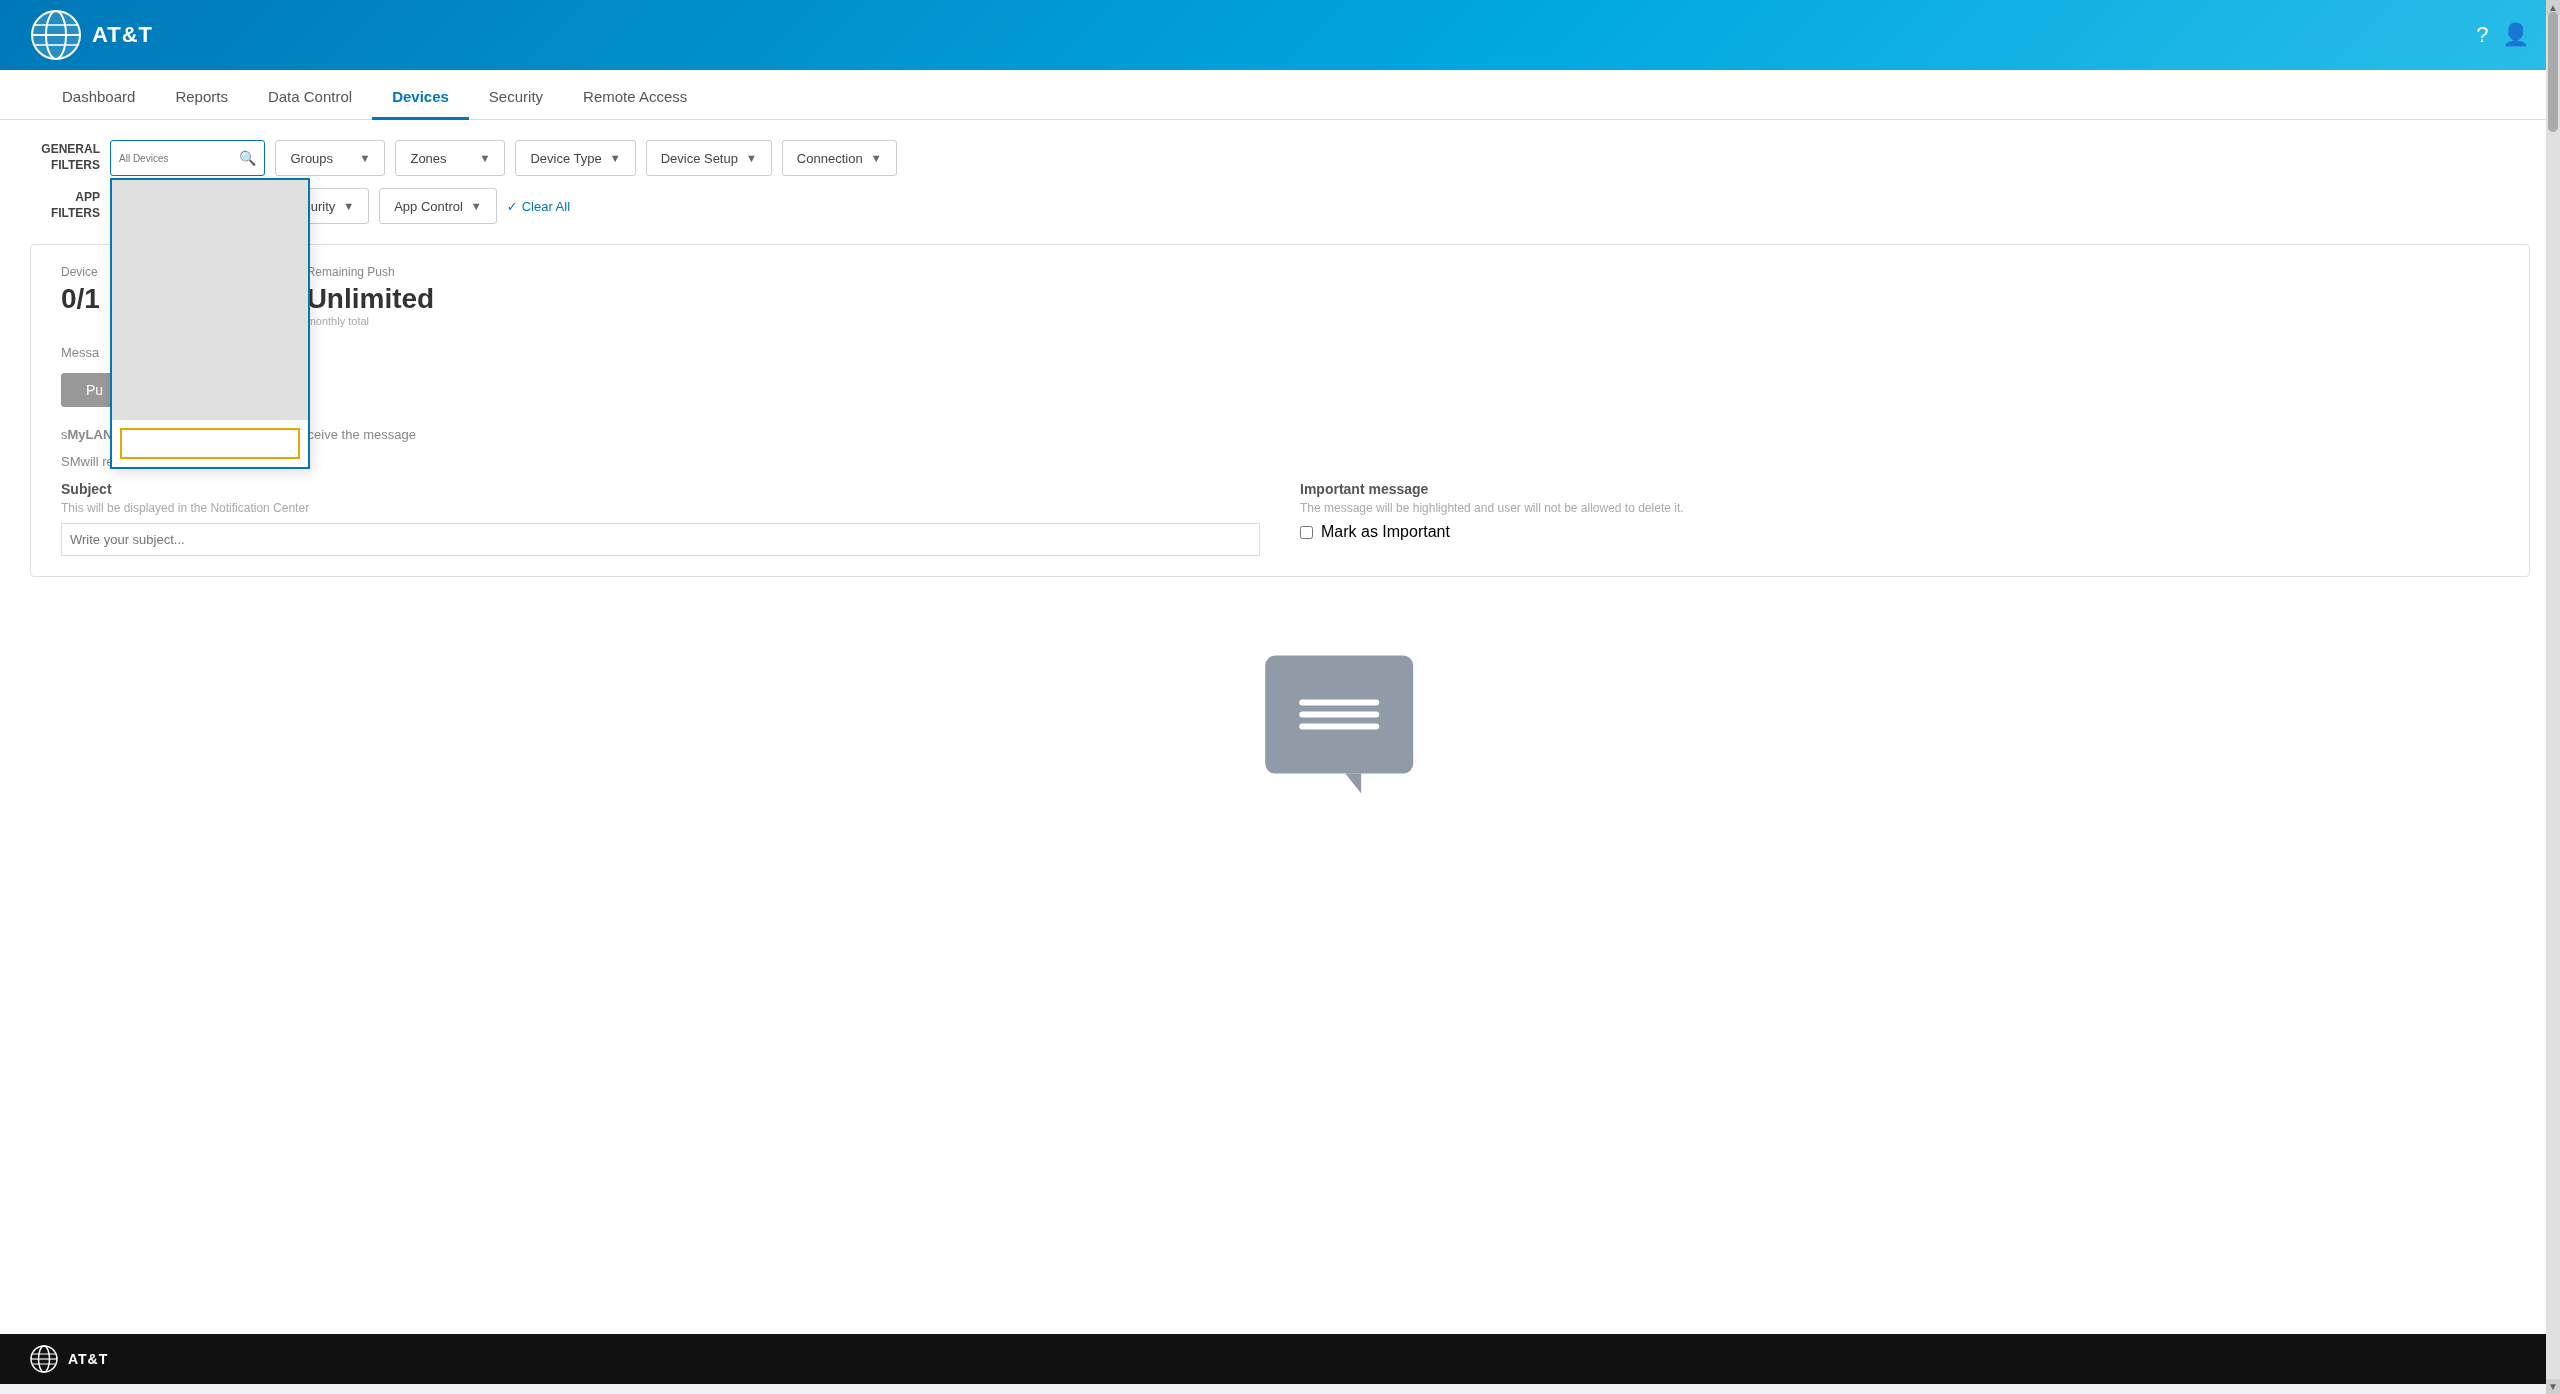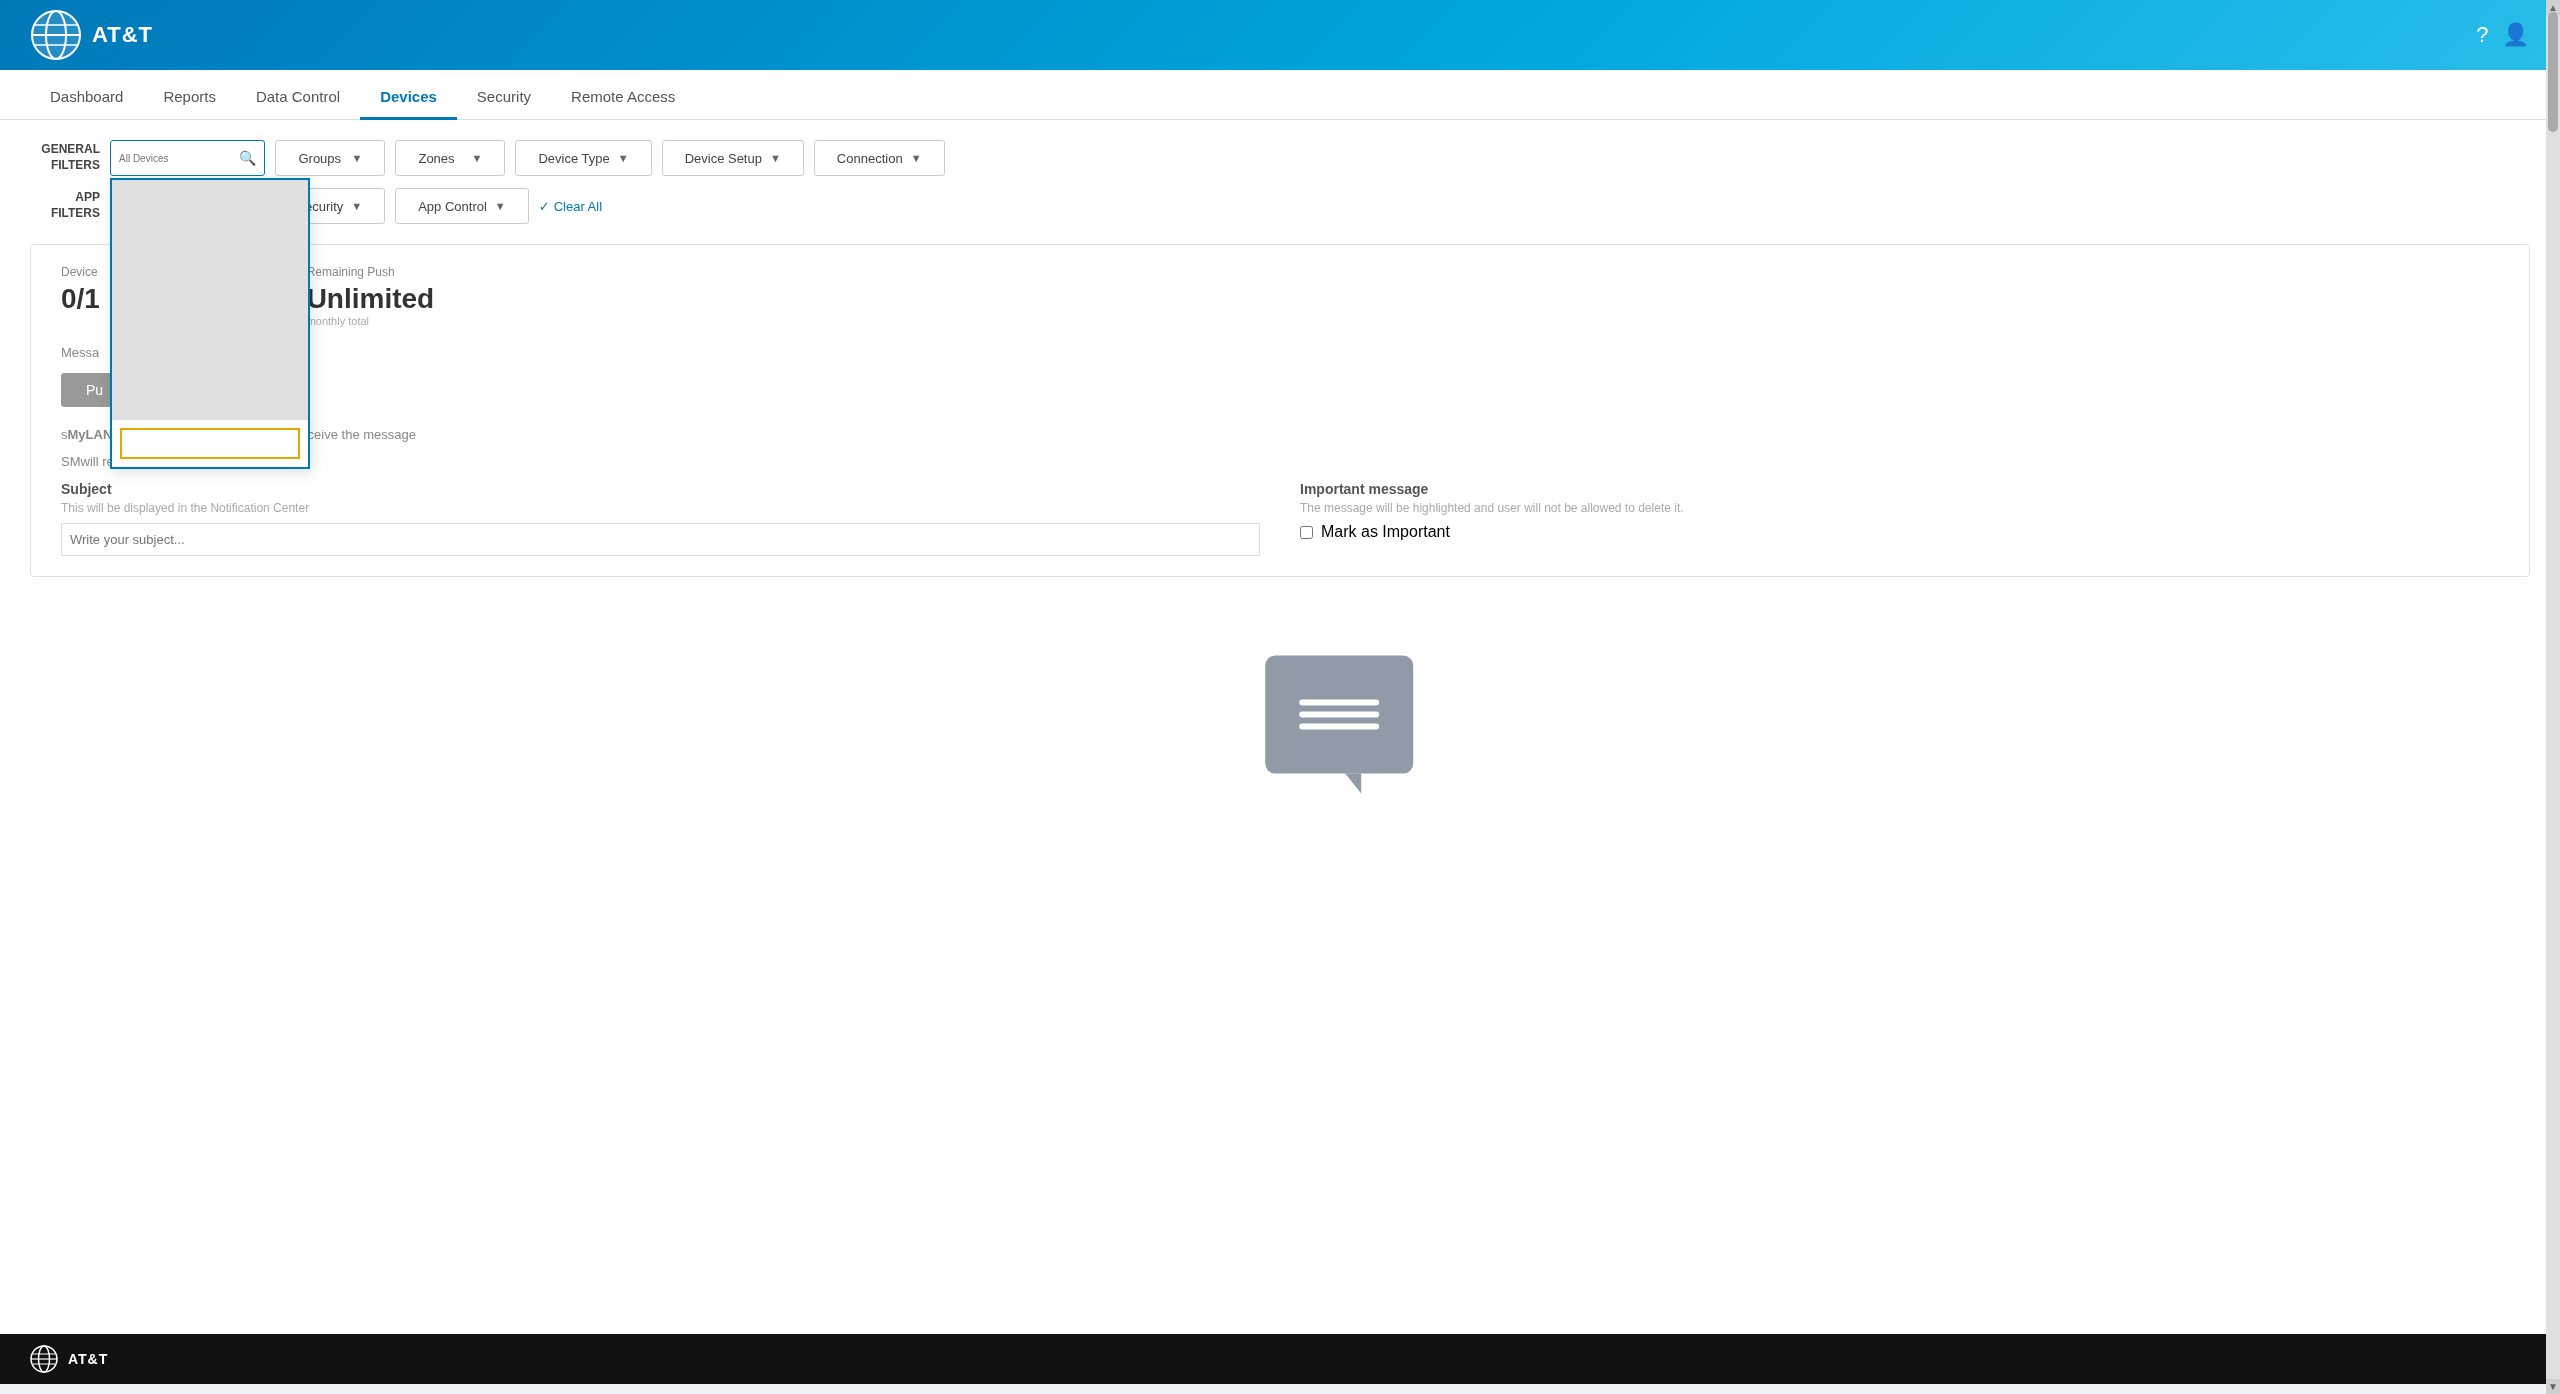--- a/index.html
+++ b/index.html
@@ -44,21 +44,21 @@
       border: none;
       line-height: 1;
     }
 
     
     .nav-bar {
       background: white;
       border-bottom: 1px solid #ddd;
       display: flex;
       align-items: flex-end;
-      padding: 0 30px;
+      padding: 0 42px;
       height: 50px;
     }
     .nav-item {
       padding: 12px 20px;
       font-size: 15px;
       color: #555;
       cursor: pointer;
       text-decoration: none;
       display: inline-block;
       border-bottom: 3px solid transparent;
@@ -139,21 +139,21 @@
     }
     .filter-search .search-icon {
       color: #666;
       font-size: 14px;
     }
     .filter-dropdown {
       display: flex;
       align-items: center;
       border: 1px solid #ccc;
       border-radius: 3px;
-      padding: 0 22px;
+      padding: 0 14px;
       height: 36px;
       background: white;
       cursor: pointer;
       gap: 8px;
       font-size: 13px;
       color: #444;
       min-width: 110px;
     }
     .filter-dropdown .chevron {
       margin-left: auto;

